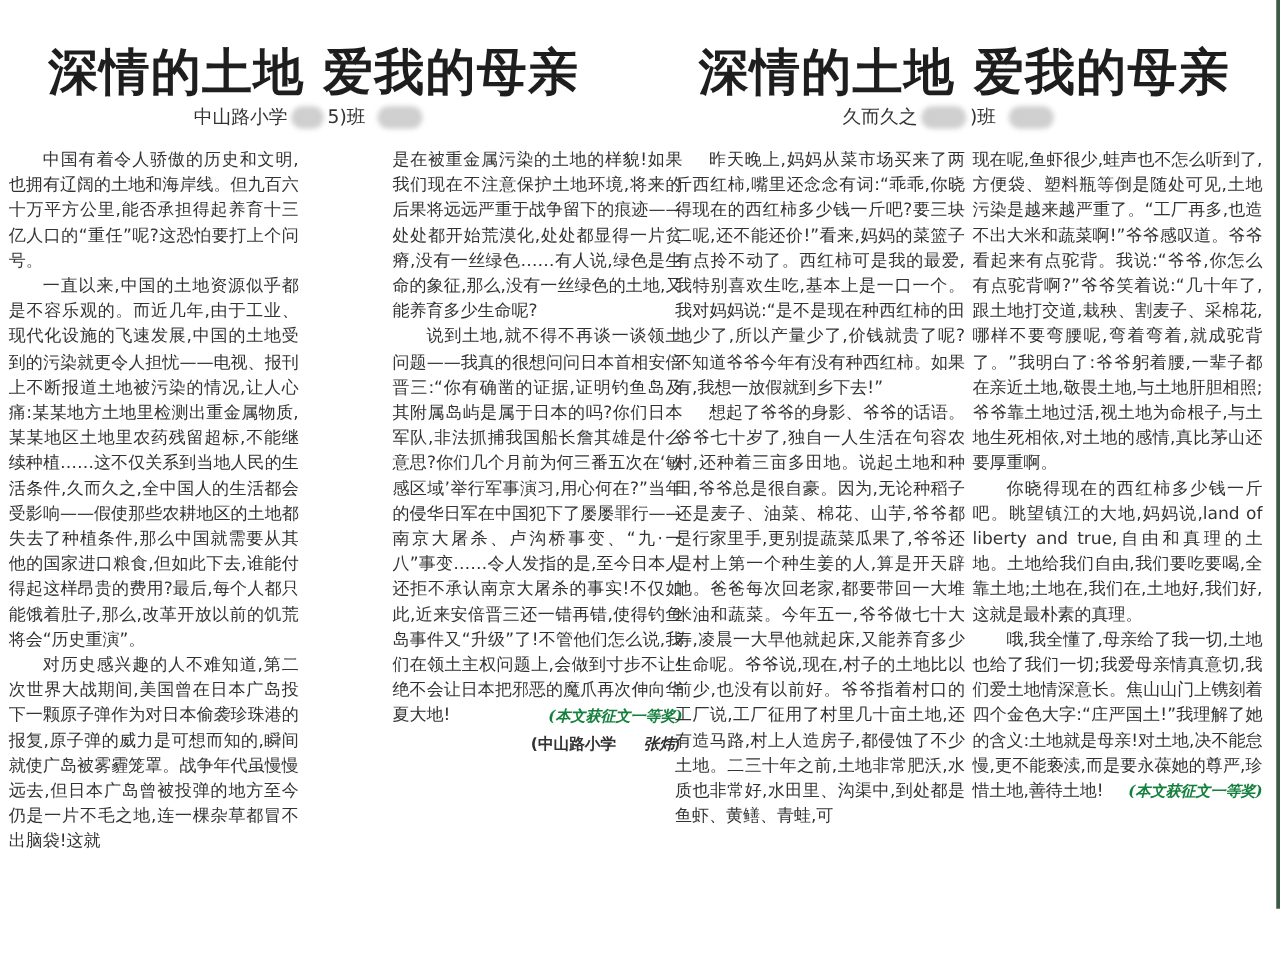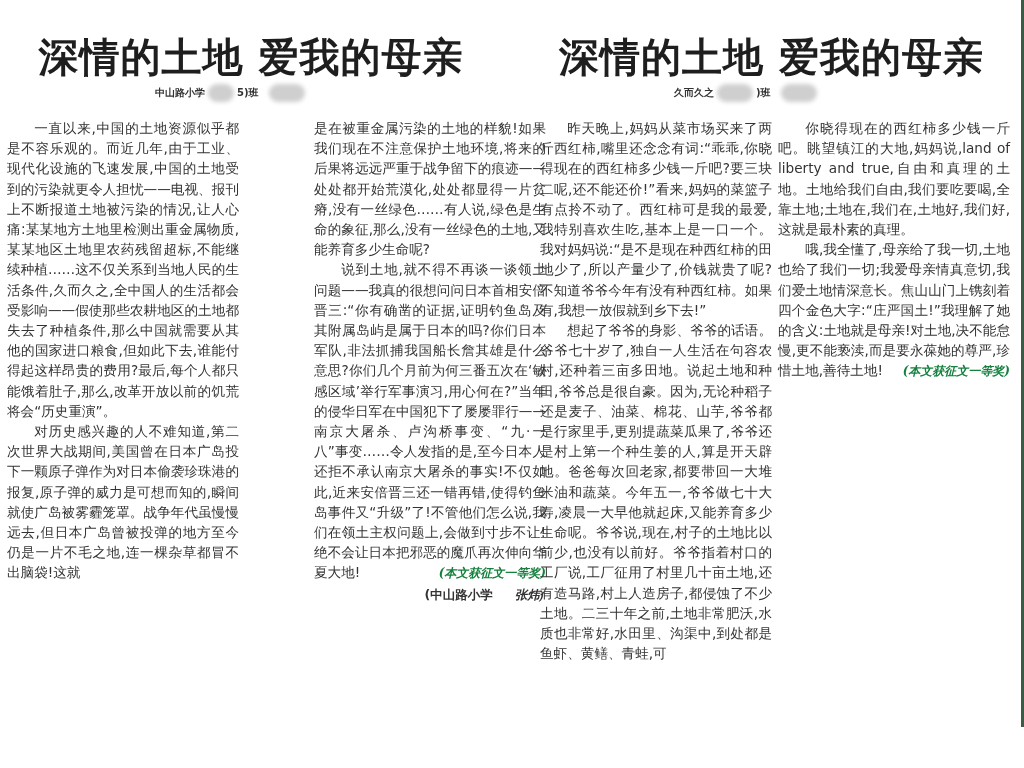--- a/index.html
+++ b/index.html
@@ -20,21 +20,21 @@
     position: absolute; top: 30px; left: 0; right: 0;
     text-align: center;
     font-size: 40px; font-weight: bold; letter-spacing: 1px;
     color: #1e1e1e;
     font-family: "DejaVu Sans", sans-serif;
   }
   .article.left .title { left: 20px; right: 30px; }
   .article.right .title { left: 30px; right: 20px; }
   .byline {
     position: absolute; top: 84px;
-    font-size: 10px; font-weight: bold; color: #333;
+    font-size: 15px; font-weight: normal; color: #333;
     white-space: nowrap;
   }
   .article.left .byline { left: 155px; }
   .article.right .byline { left: 162px; }
   .blur {
     display: inline-block; width: 36px; height: 18px; vertical-align: middle;
     background: #cfcfcf; border-radius: 9px; filter: blur(2px); margin: 0 3px;
   }
   .blur.small { width: 26px; }
   .col {
@@ -61,20 +61,21 @@
 </style>
 </head>
 <body>
 
 <div class="article left">
   <div class="title">深情的土地 爱我的母亲</div>
   <div class="byline">
     <span>中山路小学</span><span class="blur small"></span><span>5)班</span><span class="blur" style="margin-left:10px"></span>
   </div>
   <div class="col col1">
+    <p>中国有着令人骄傲的历史和文明,也拥有辽阔的土地和海岸线。但九百六十万平方公里,能否承担得起养育十三亿人口的“重任”呢?这恐怕要打上个问号。</p>
     <p>一直以来,中国的土地资源似乎都是不容乐观的。而近几年,由于工业、现代化设施的飞速发展,中国的土地受到的污染就更令人担忧——电视、报刊上不断报道土地被污染的情况,让人心痛:某某地方土地里检测出重金属物质,某某地区土地里农药残留超标,不能继续种植……这不仅关系到当地人民的生活条件,久而久之,全中国人的生活都会受影响——假使那些农耕地区的土地都失去了种植条件,那么中国就需要从其他的国家进口粮食,但如此下去,谁能付得起这样昂贵的费用?最后,每个人都只能饿着肚子,那么,改革开放以前的饥荒将会“历史重演”。</p>
     <p>对历史感兴趣的人不难知道,第二次世界大战期间,美国曾在日本广岛投下一颗原子弹作为对日本偷袭珍珠港的报复,原子弹的威力是可想而知的,瞬间就使广岛被雾霾笼罩。战争年代虽慢慢远去,但日本广岛曾被投弹的地方至今仍是一片不毛之地,连一棵杂草都冒不出脑袋!这就</p>
   </div>
   <div class="col col2">
     <p class="cont">是在被重金属污染的土地的样貌!如果我们现在不注意保护土地环境,将来的后果将远远严重于战争留下的痕迹——处处都开始荒漠化,处处都显得一片贫瘠,没有一丝绿色……有人说,绿色是生命的象征,那么,没有一丝绿色的土地,又能养育多少生命呢?</p>
     <p>说到土地,就不得不再谈一谈领土问题——我真的很想问问日本首相安倍晋三:“你有确凿的证据,证明钓鱼岛及其附属岛屿是属于日本的吗?你们日本军队,非法抓捕我国船长詹其雄是什么意思?你们几个月前为何三番五次在‘敏感区域’举行军事演习,用心何在?”当年的侵华日军在中国犯下了屡屡罪行——南京大屠杀、卢沟桥事变、“九·一八”事变……令人发指的是,至今日本人还拒不承认南京大屠杀的事实!不仅如此,近来安倍晋三还一错再错,使得钓鱼岛事件又“升级”了!不管他们怎么说,我们在领土主权问题上,会做到寸步不让!绝不会让日本把邪恶的魔爪再次伸向华夏大地!</p>
     <span class="award">(本文获征文一等奖)</span>
     <span class="teacher">
       <span>(中山路小学</span><span class="name">张炜)</span>
     </span>
@@ -84,17 +85,18 @@
 <div class="article right">
   <div class="title">深情的土地 爱我的母亲</div>
   <div class="byline">
     <span>久而久之</span><span class="blur"></span><span>)班</span><span class="blur" style="margin-left:10px"></span>
   </div>
   <div class="col col1">
     <p>昨天晚上,妈妈从菜市场买来了两斤西红柿,嘴里还念念有词:“乖乖,你晓得现在的西红柿多少钱一斤吧?要三块二呢,还不能还价!”看来,妈妈的菜篮子有点拎不动了。西红柿可是我的最爱,我特别喜欢生吃,基本上是一口一个。我对妈妈说:“是不是现在种西红柿的田地少了,所以产量少了,价钱就贵了呢?不知道爷爷今年有没有种西红柿。如果有,我想一放假就到乡下去!”</p>
     <p>想起了爷爷的身影、爷爷的话语。爷爷七十岁了,独自一人生活在句容农村,还种着三亩多田地。说起土地和种田,爷爷总是很自豪。因为,无论种稻子还是麦子、油菜、棉花、山芋,爷爷都是行家里手,更别提蔬菜瓜果了,爷爷还是村上第一个种生姜的人,算是开天辟地。爸爸每次回老家,都要带回一大堆米油和蔬菜。今年五一,爷爷做七十大寿,凌晨一大早他就起床,又能养育多少生命呢。爷爷说,现在,村子的土地比以前少,也没有以前好。爷爷指着村口的工厂说,工厂征用了村里几十亩土地,还有造马路,村上人造房子,都侵蚀了不少土地。二三十年之前,土地非常肥沃,水质也非常好,水田里、沟渠中,到处都是鱼虾、黄鳝、青蛙,可</p>
   </div>
   <div class="col col2">
+    <p class="cont">现在呢,鱼虾很少,蛙声也不怎么听到了,方便袋、塑料瓶等倒是随处可见,土地污染是越来越严重了。“工厂再多,也造不出大米和蔬菜啊!”爷爷感叹道。爷爷看起来有点驼背。我说:“爷爷,你怎么有点驼背啊?”爷爷笑着说:“几十年了,跟土地打交道,栽秧、割麦子、采棉花,哪样不要弯腰呢,弯着弯着,就成驼背了。”我明白了:爷爷躬着腰,一辈子都在亲近土地,敬畏土地,与土地肝胆相照;爷爷靠土地过活,视土地为命根子,与土地生死相依,对土地的感情,真比茅山还要厚重啊。</p>
     <p>你晓得现在的西红柿多少钱一斤吧。眺望镇江的大地,妈妈说,land of liberty and true,自由和真理的土地。土地给我们自由,我们要吃要喝,全靠土地;土地在,我们在,土地好,我们好,这就是最朴素的真理。</p>
     <p>哦,我全懂了,母亲给了我一切,土地也给了我们一切;我爱母亲情真意切,我们爱土地情深意长。焦山山门上镌刻着四个金色大字:“庄严国土!”我理解了她的含义:土地就是母亲!对土地,决不能怠慢,更不能亵渎,而是要永葆她的尊严,珍惜土地,善待土地!</p>
     <span class="award">(本文获征文一等奖)</span>
   </div>
 </div>
 
 </body></html>

